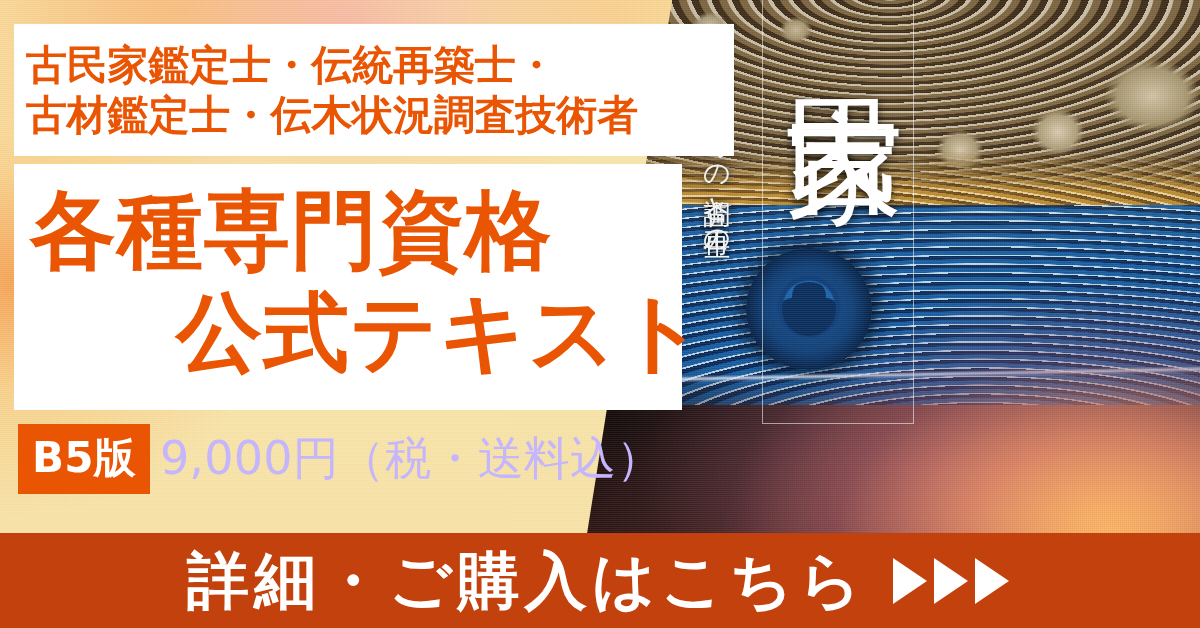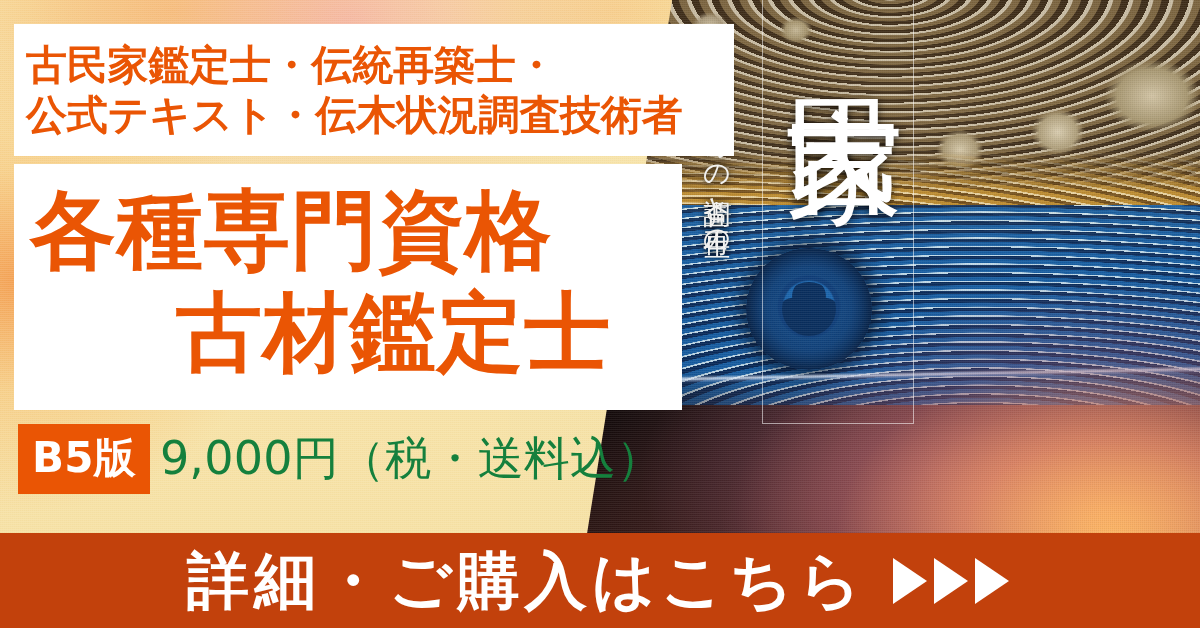--- a/index.html
+++ b/index.html
@@ -222,21 +222,21 @@
     font-size:42px;
     line-height:1;
     padding:13px 14px 15px;
     white-space:nowrap;
     letter-spacing:.005em;
   }
   .price {
     font-family:"DejaVu Sans", sans-serif;
     font-weight:400;
     font-size:46px;
-    color:#15803d;
+    color:#c4b5fd;
     letter-spacing:.005em;
     white-space:nowrap;
   }
 
   
   .cta {
     position:absolute;
     left:0; top:533px; width:1200px; height:95px;
     background:#c2410c;
     display:flex; align-items:center; justify-content:center; gap:26px;
@@ -286,26 +286,26 @@
 
   <div class="cream">
     <div class="cream-grain"></div>
   </div>
 
   <div class="wbox wbox-head"></div>
   <div class="wbox wbox-title"></div>
 
   <div class="headline">
     <div class="hl">古民家鑑定士・伝統再築士・</div>
-    <div class="hl">公式テキスト・伝木状況調査技術者</div>
+    <div class="hl">古材鑑定士・伝木状況調査技術者</div>
   </div>
 
   <div class="maintitle">
     <div class="mt mt1">各種専門資格</div>
-    <div class="mt mt2">古材鑑定士</div>
+    <div class="mt mt2">公式テキスト</div>
   </div>
 
   <div class="price-row">
     <div class="badge">B5版</div>
     <div class="price">9,000円（税・送料込）</div>
   </div>
 
   <div class="cta">
     <span class="cta-text">詳細・ご購入はこちら</span>
     <span class="arrows">

